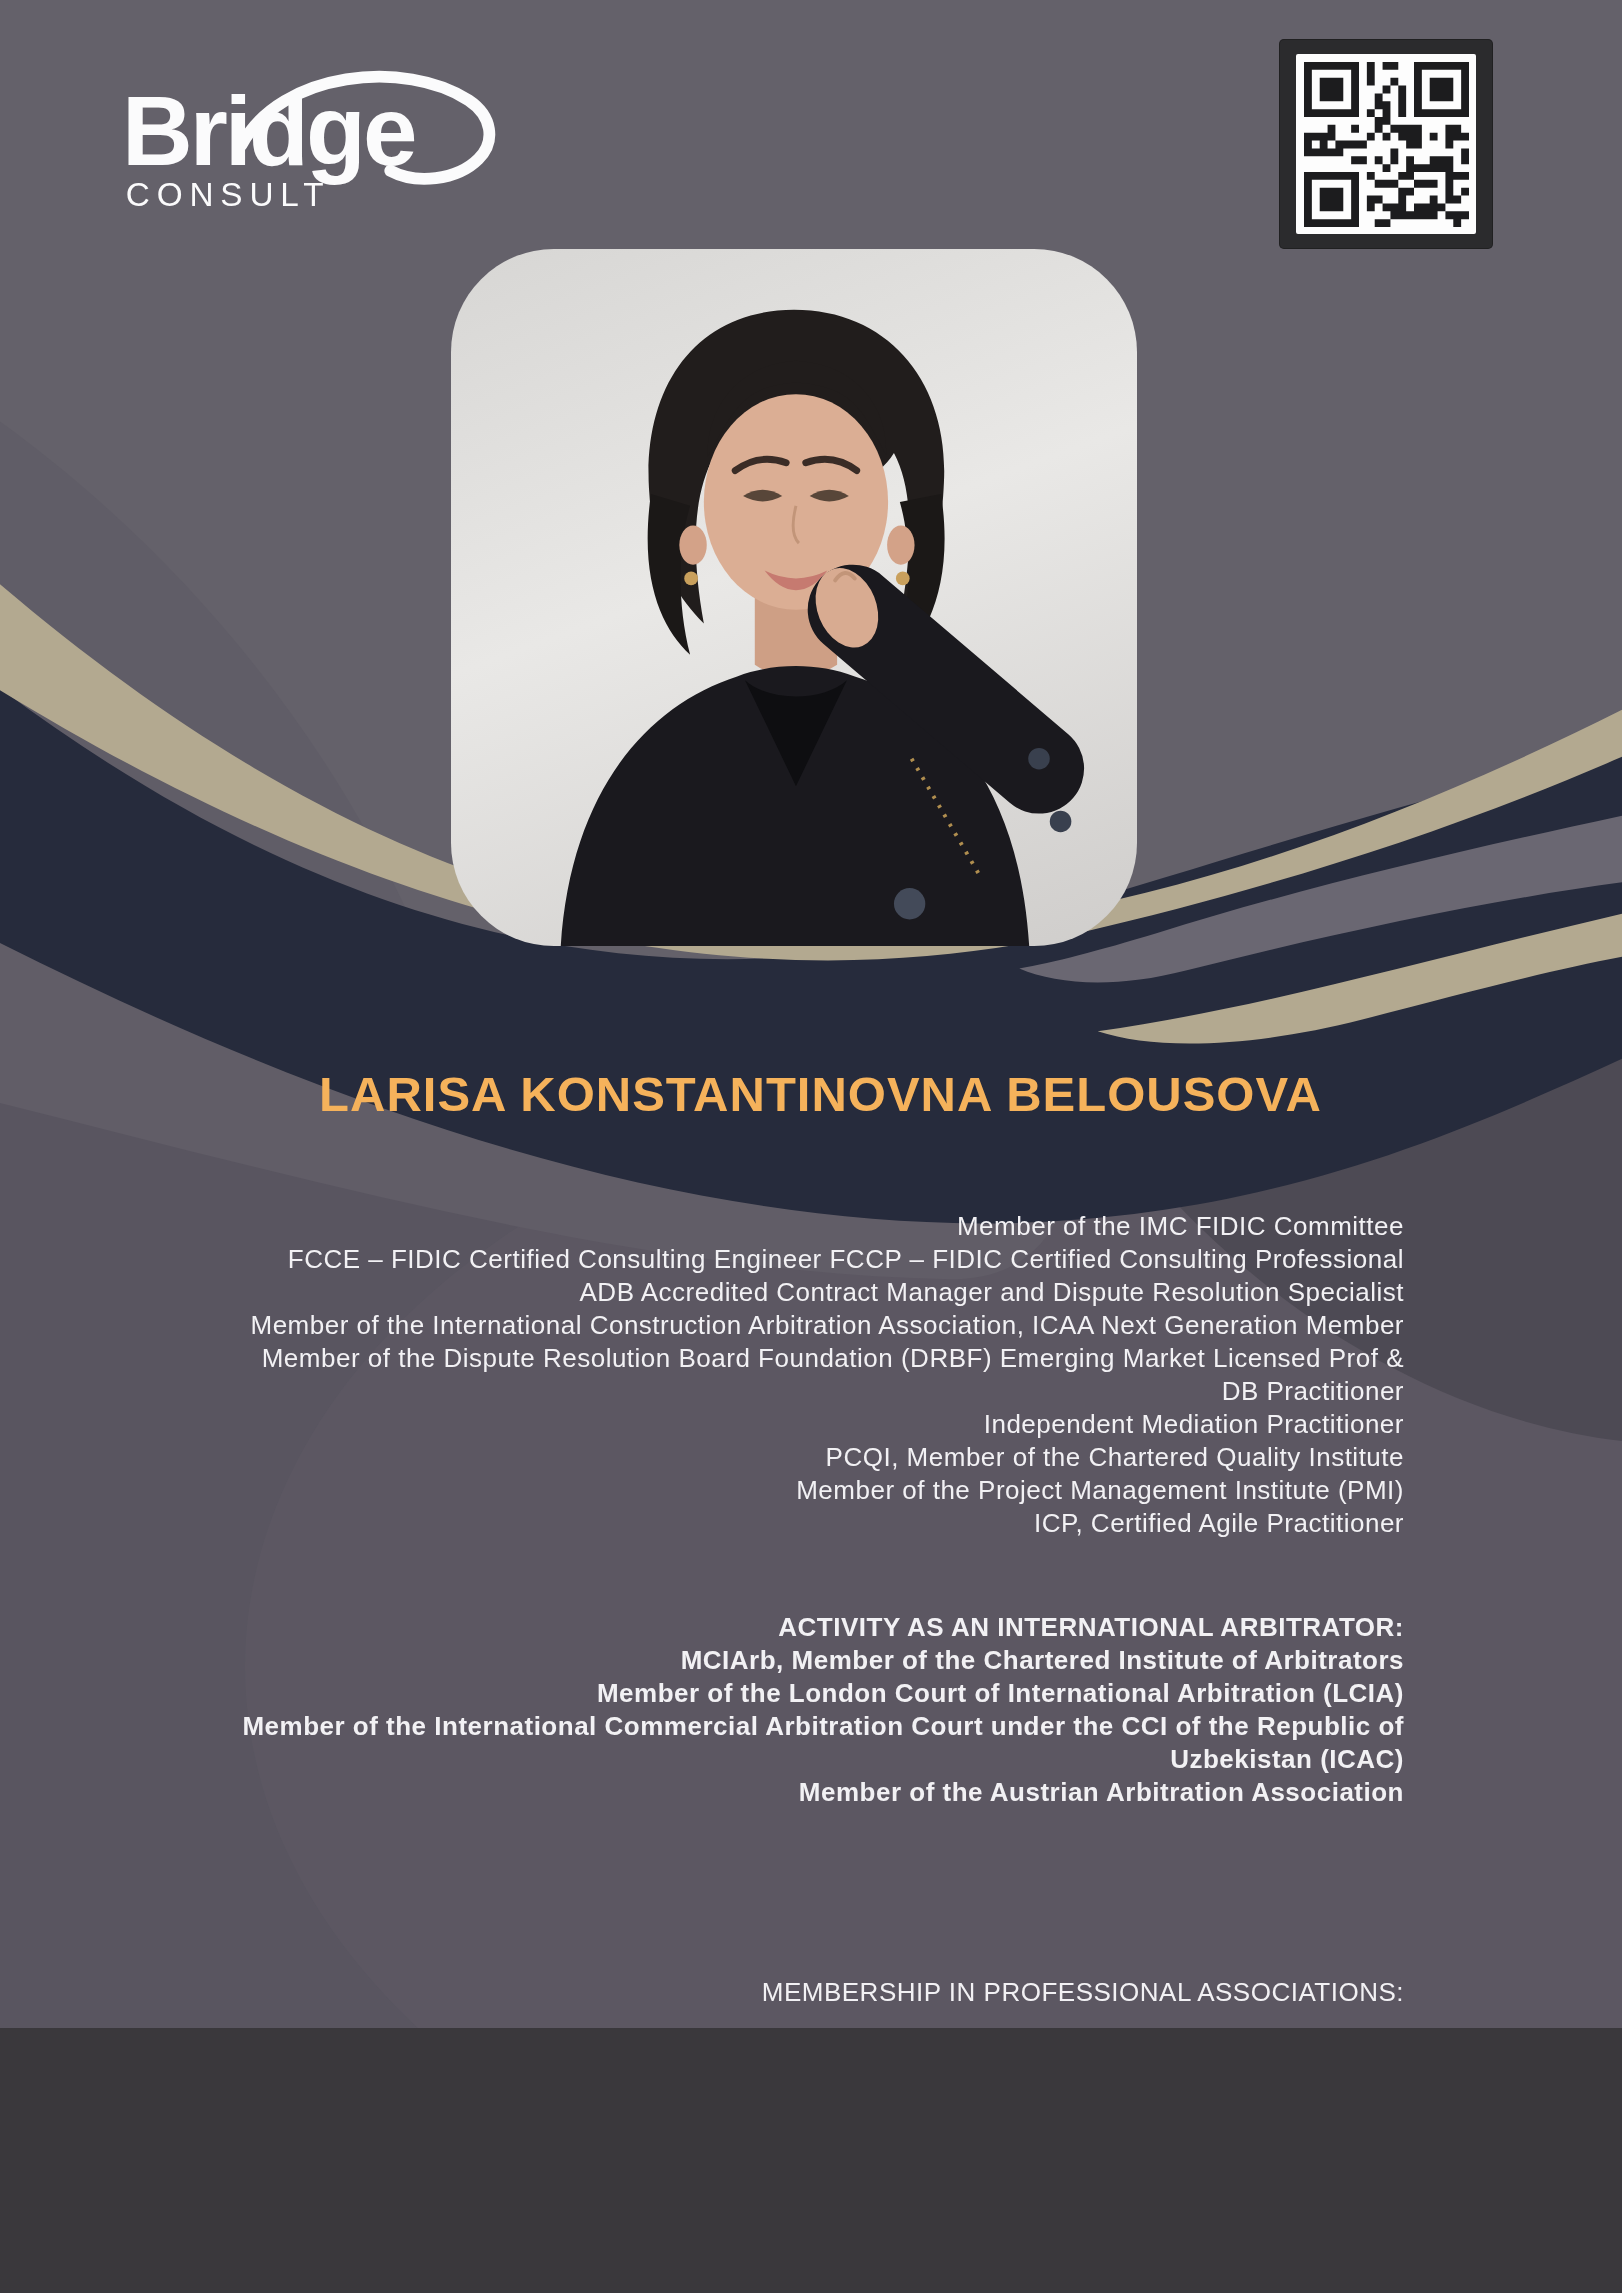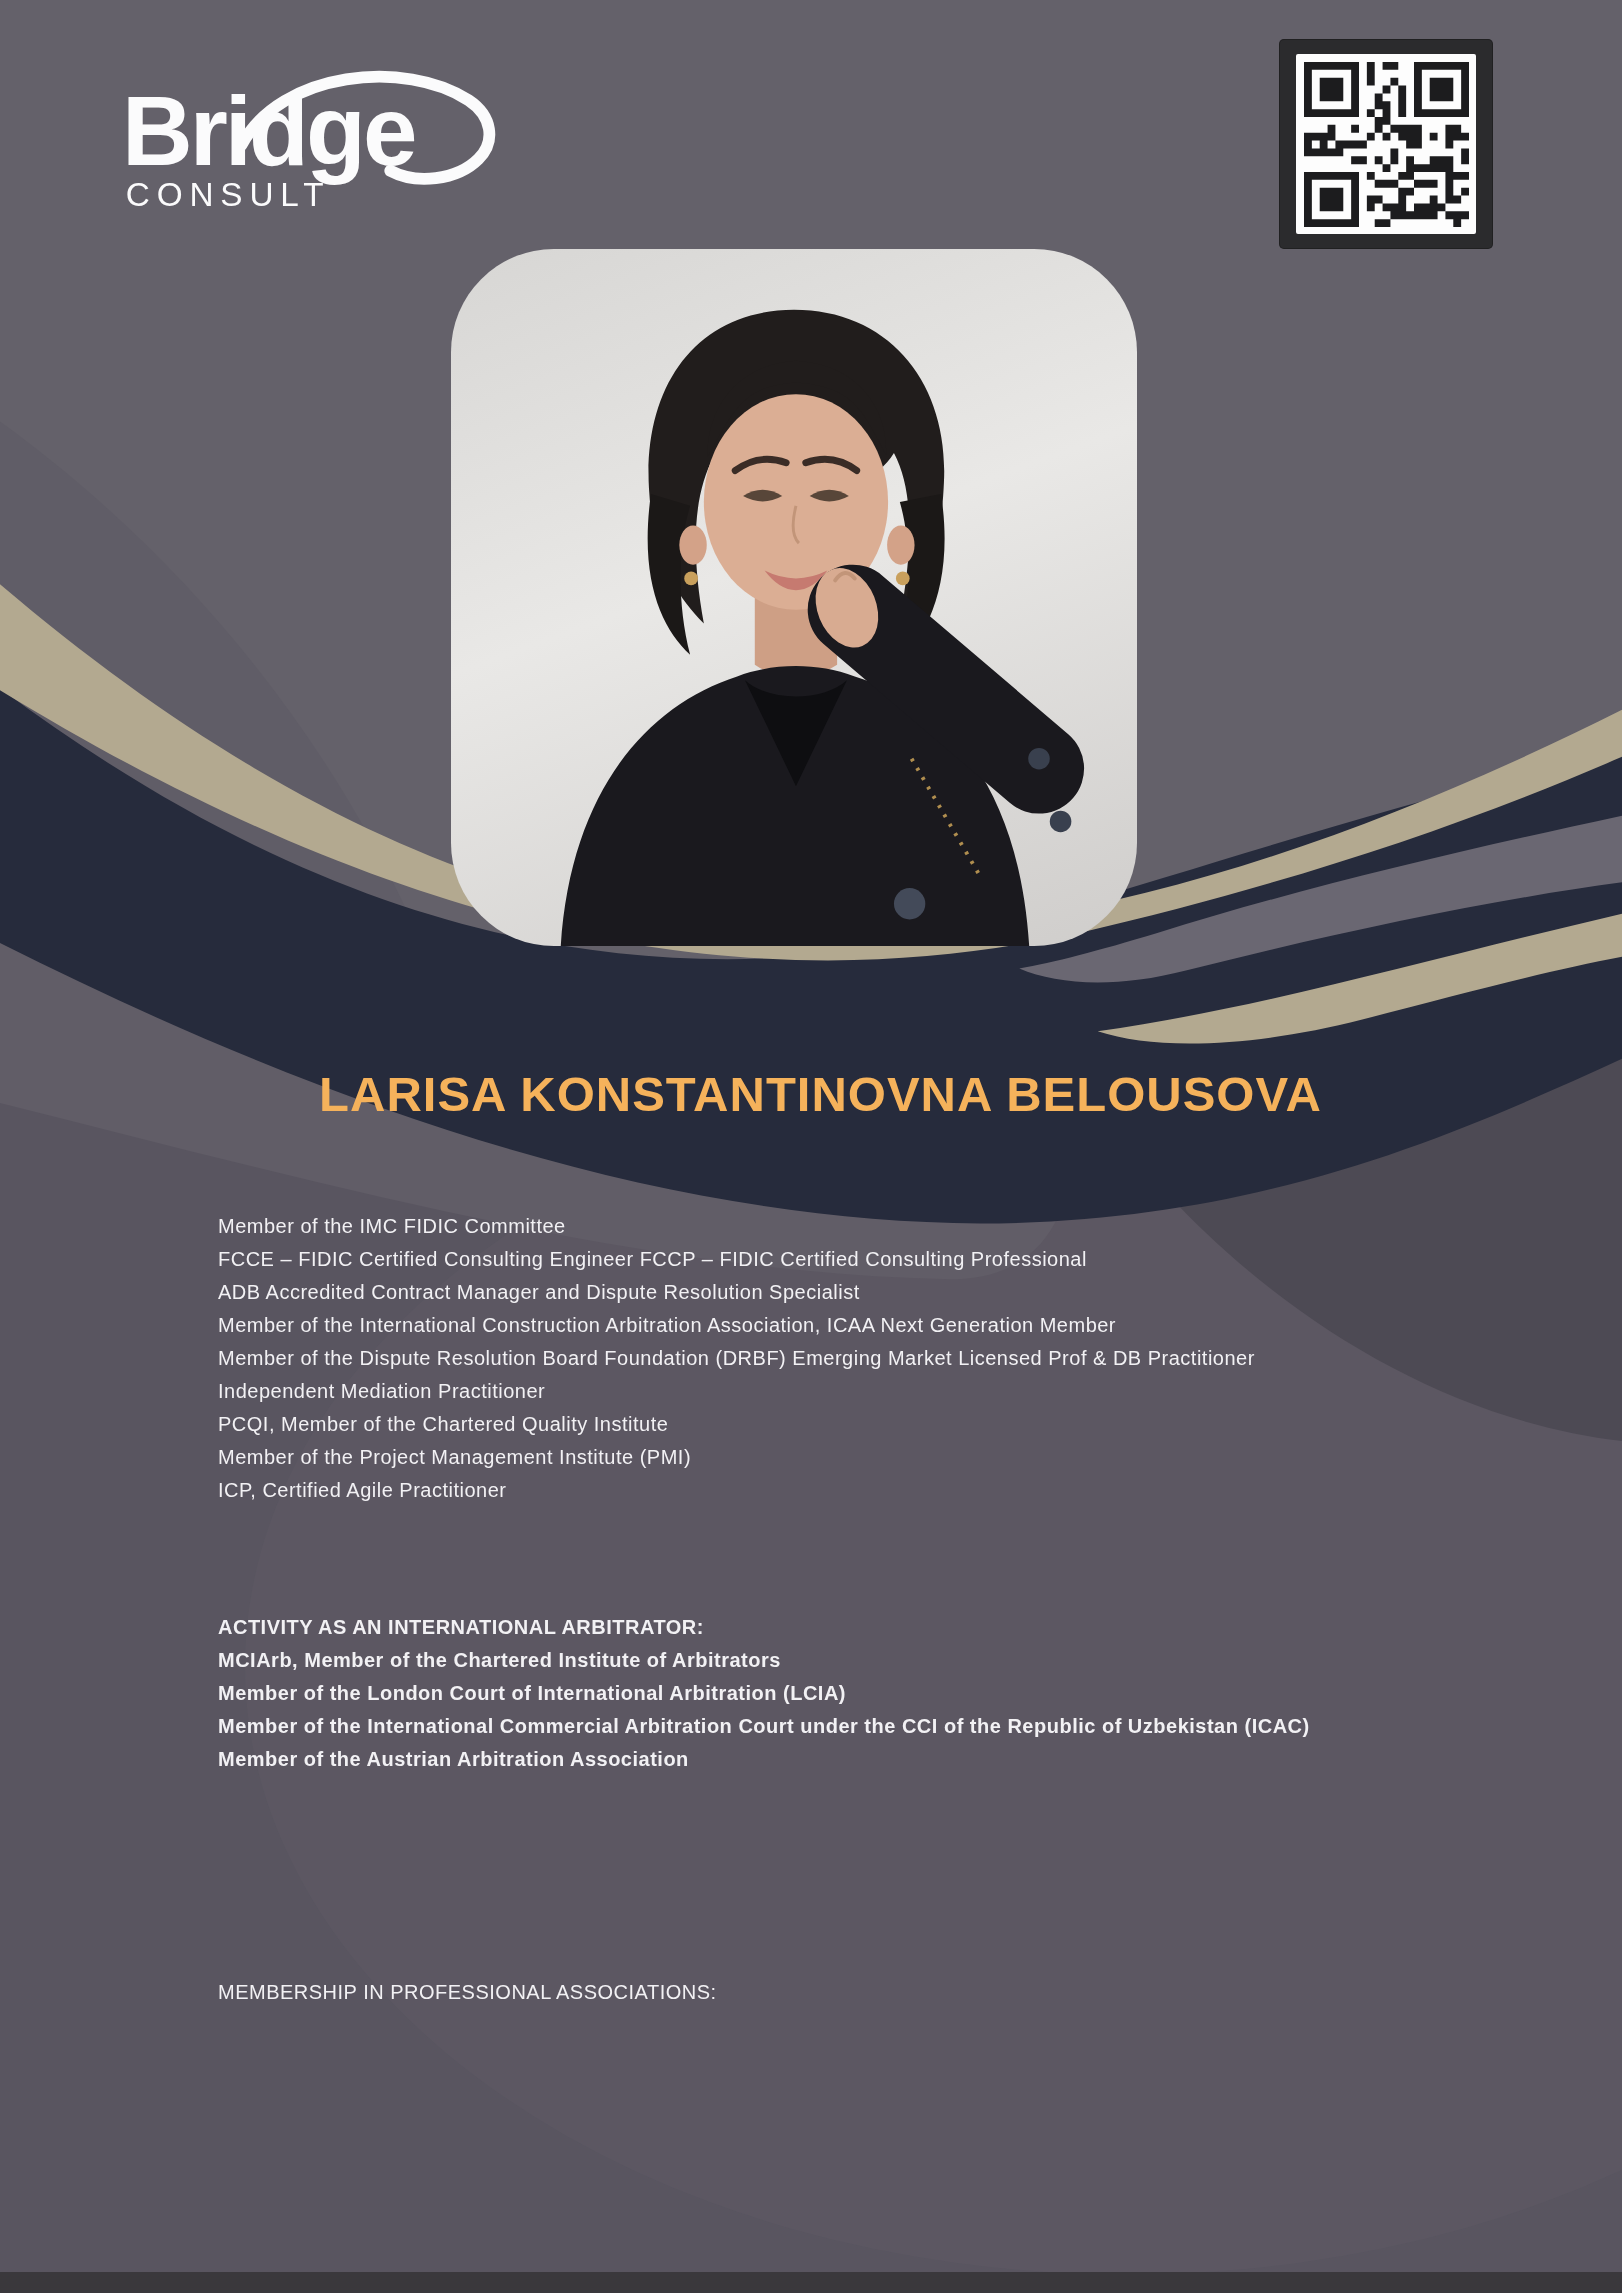--- a/index.html
+++ b/index.html
@@ -1,18 +1,18 @@
 <!DOCTYPE html>
 <html><head>
 <meta charset="utf-8">
 <style>
   html,body{margin:0;padding:0;background:#3a383c;}
   .page{
     position:relative;
-    width:1622px;height:2272px;
+    width:1622px;height:2028px;
     overflow:hidden;
     font-family:"Liberation Sans", sans-serif;
     background:var(--background-top,#64616A);
   }
   .bg{position:absolute;inset:0;width:1622px;height:2294px;display:block;}
   .f-base-top{fill:var(--background-top,#64616A);}
   .f-base-bottom{fill:var(--background-bottom,#595560);}
   .f-navy{fill:var(--navy-wave,#262B3C);}
   .f-tan{fill:var(--tan-wave,#B3A990);}
   .f-lightband{fill:var(--light-band,#615D67);}
@@ -42,23 +42,23 @@
     background:linear-gradient(160deg,#d7d6d4 0%,#e9e8e6 45%,#cfcdcb 100%);
   }
   .photo svg{display:block;width:100%;height:100%;}
 
   .headline{position:absolute;left:0;right:0;text-align:center;}
   .headline-title{top:1012px;font-size:41px;font-weight:400;letter-spacing:1.5px;color:var(--title,#F2AC63);}
   .headline-name{top:1066px;font-size:49px;font-weight:800;letter-spacing:1px;color:var(--name-gold,#F5B25B);margin-left:19px;}
 
   .textblock{
     position:absolute;left:50%;transform:translateX(-50%);
-    width:1186px;text-align:left;
+    width:1186px;text-align:right;
     color:var(--text,#F2F1F4);
-    font-size:20px;line-height:33px;letter-spacing:0.5px;
+    font-size:26px;line-height:33px;letter-spacing:0.5px;
   }
   .creds{top:1210px;}
   .sec-arbitrator{top:1611px;font-weight:bold;}
   .sec-membership{top:1976px;}
   .sec-heading{margin:0 0 0 0;}
 </style>
 </head>
 <body>
 
 <div class="page" style="--background-top: #64616A; --background-bottom: #595560; --navy-wave: #262B3C; --tan-wave: #B3A990; --light-band: #615D67; --dark-swirl: #4D4A54; --gray-ribbon: #6A6772; --text: #F2F1F4; --title: #F2AC63; --name-gold: #F5B25B; --logo-white: #FBFBFC; --qr-frame: #2B2B2D;">

